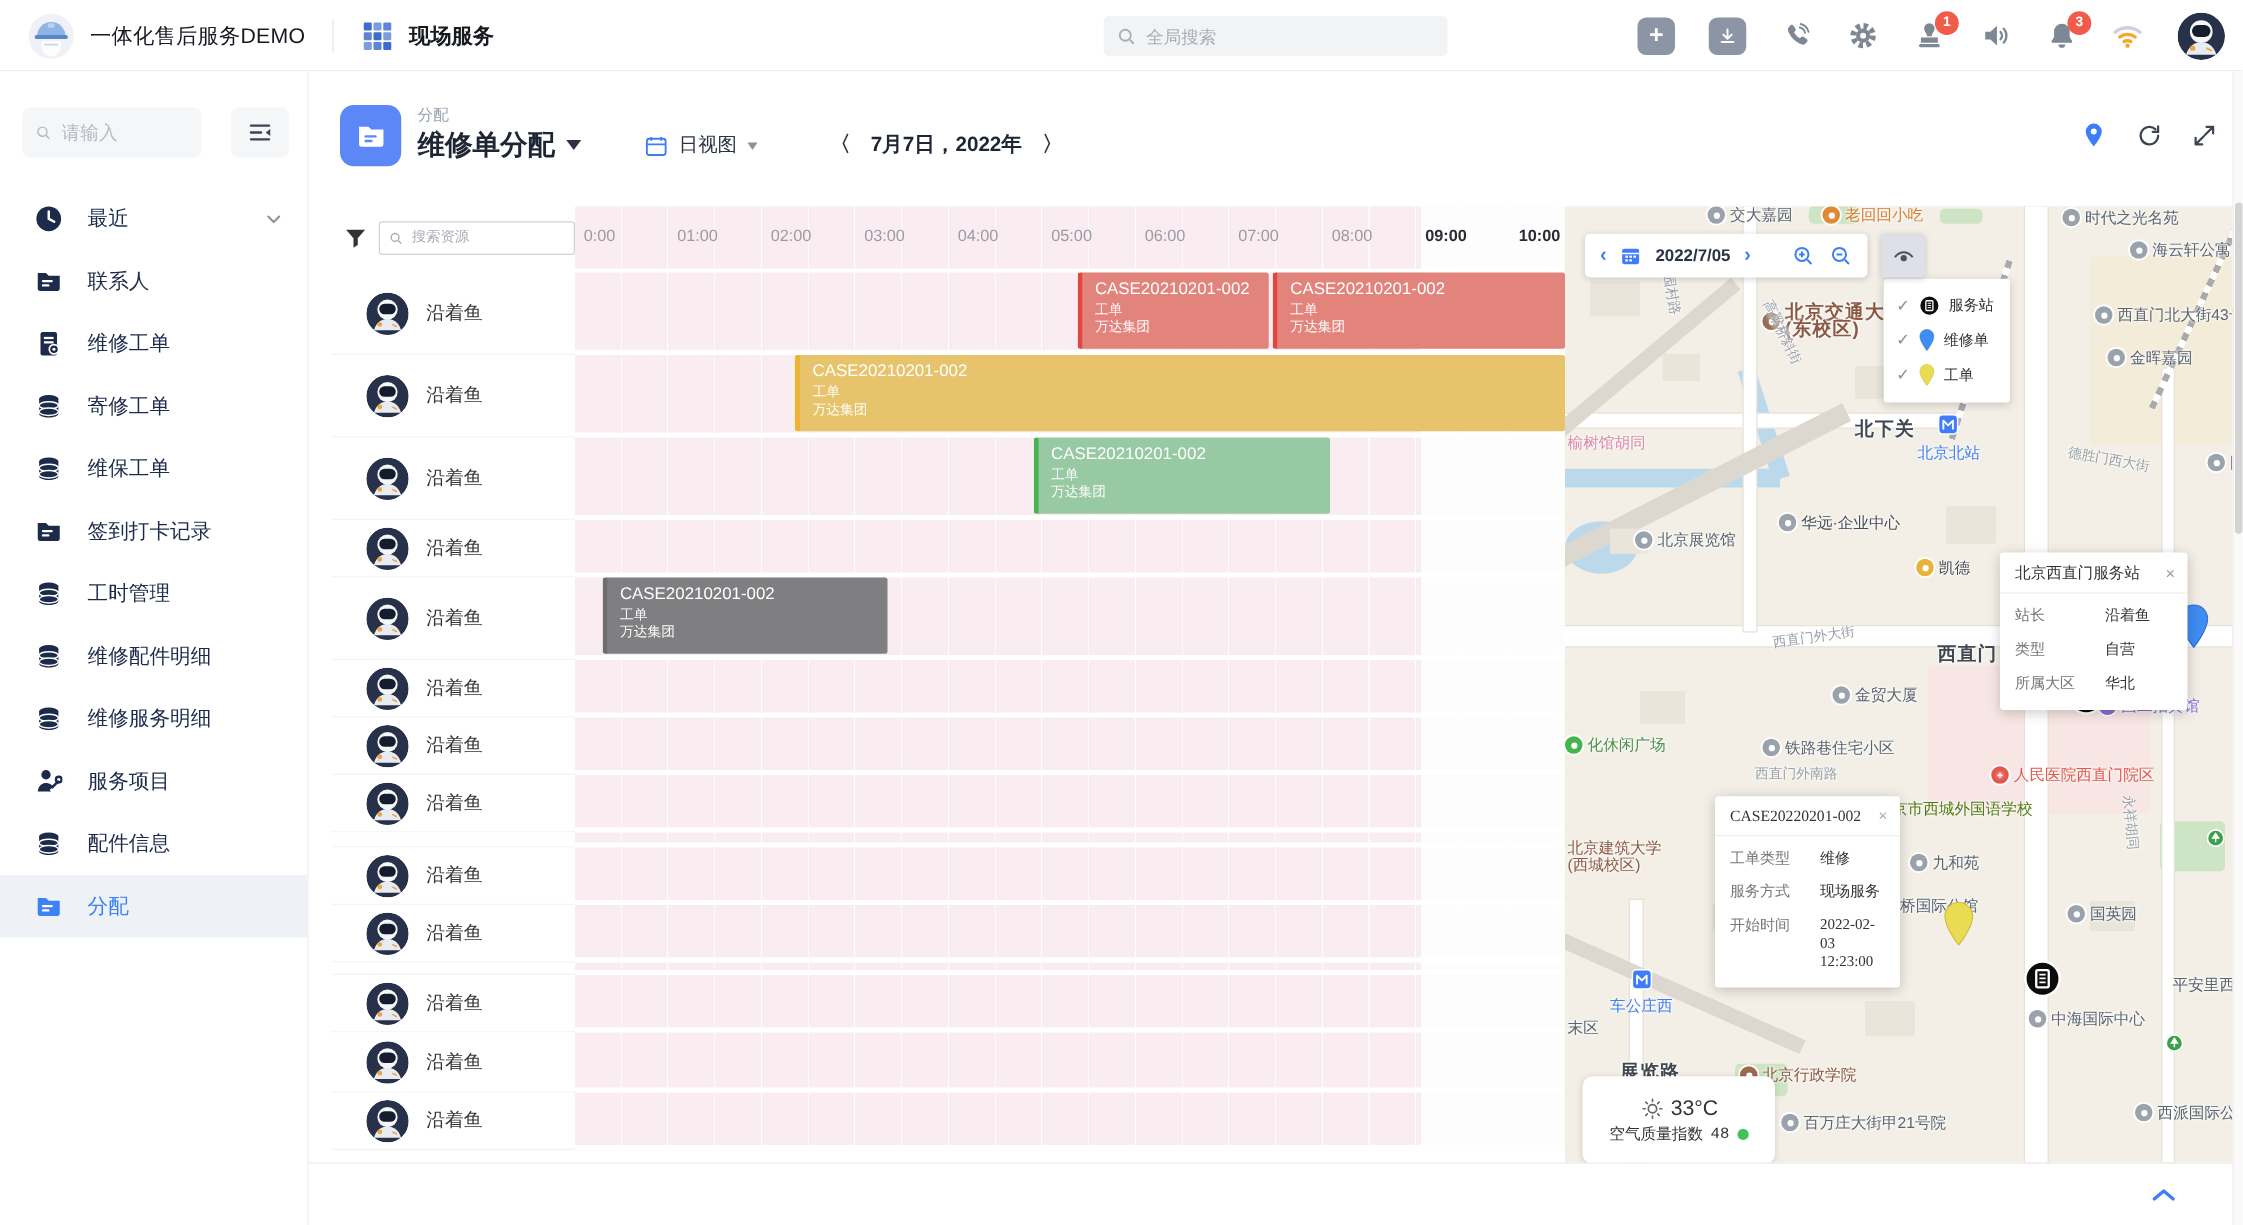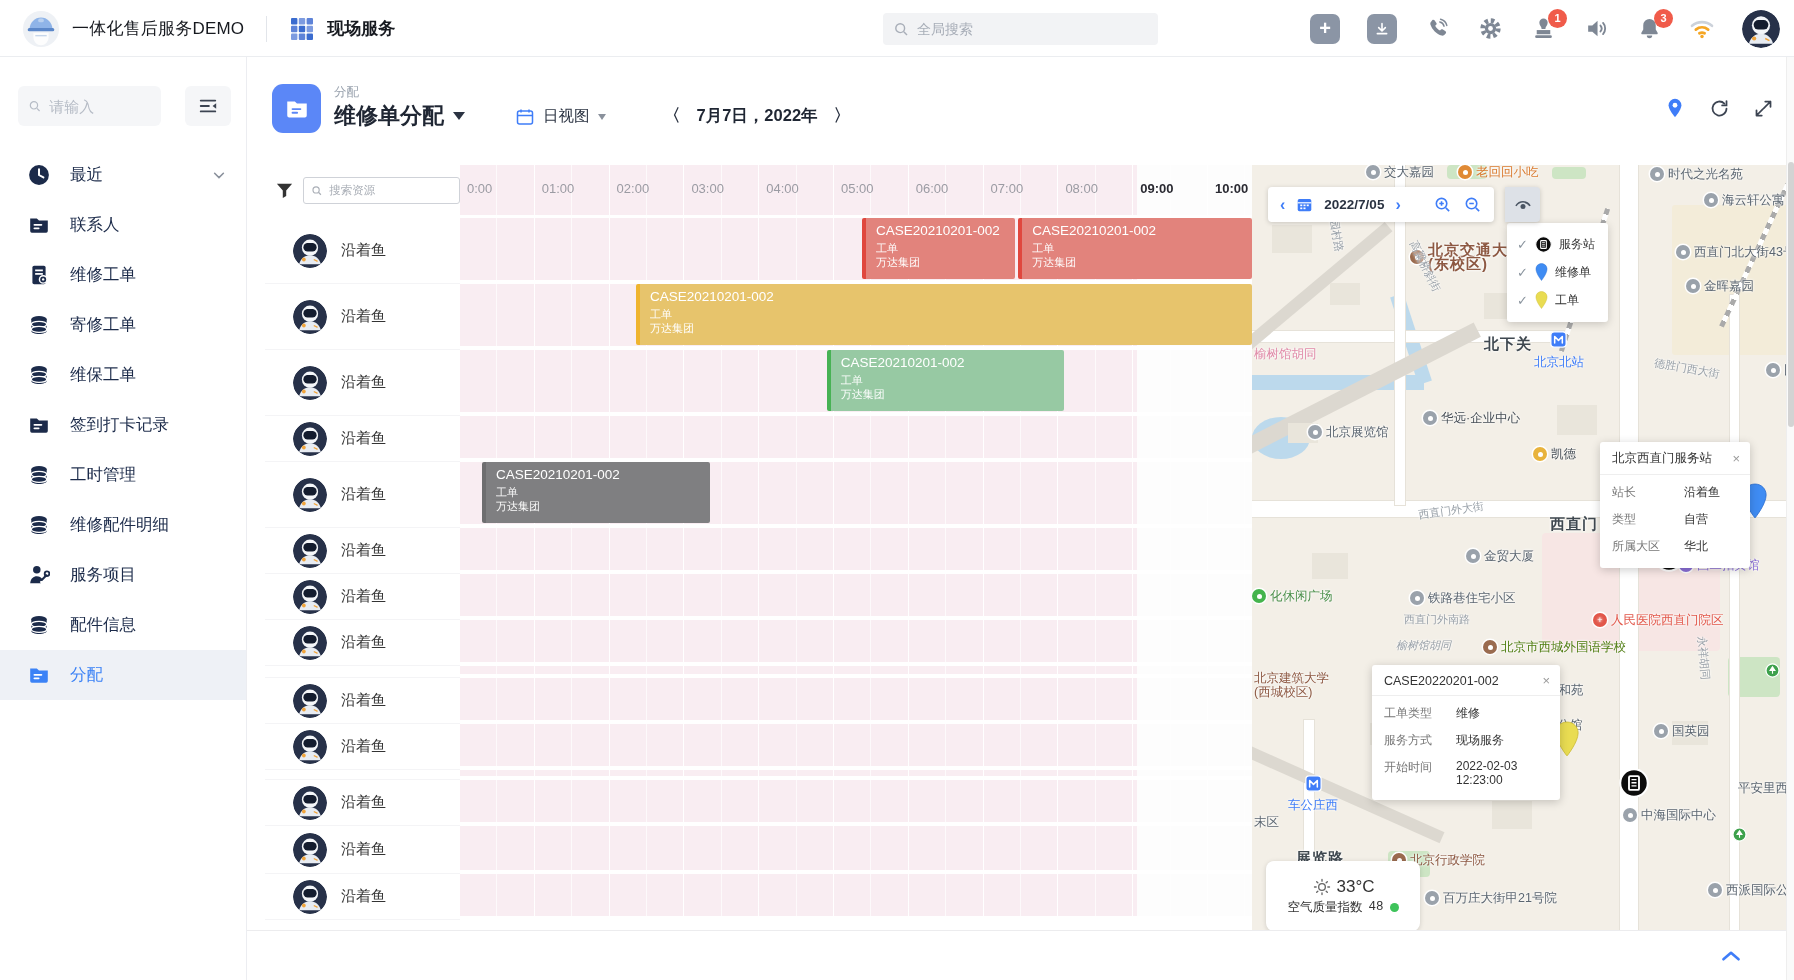--- a/index.html
+++ b/index.html
@@ -374,20 +374,33 @@
             </g>
             <ellipse cx="10" cy="9.4" rx="7" ry="2.7" fill="#1c2b4a" stroke="#fff" stroke-width="1.1"></ellipse>
             <ellipse cx="10" cy="14" rx="7" ry="2.7" fill="#1c2b4a" stroke="#fff" stroke-width="1.1"></ellipse>
           </svg>
         </span>
         <span class="lbl">维修配件明细</span>
       </div>
       <div class="side-item">
         <span class="side-ic">
           <svg viewBox="0 0 20 20" width="22" height="22">
+            <g fill="#1c2b4a">
+              <ellipse cx="10" cy="4.6" rx="7" ry="2.7"></ellipse>
+              <path d="M3 4.6v10.8c0 1.5 3.1 2.7 7 2.7s7-1.2 7-2.7V4.6z"></path>
+            </g>
+            <ellipse cx="10" cy="9.4" rx="7" ry="2.7" fill="#1c2b4a" stroke="#fff" stroke-width="1.1"></ellipse>
+            <ellipse cx="10" cy="14" rx="7" ry="2.7" fill="#1c2b4a" stroke="#fff" stroke-width="1.1"></ellipse>
+          </svg>
+        </span>
+        <span class="lbl">维修服务明细</span>
+      </div>
+      <div class="side-item">
+        <span class="side-ic">
+          <svg viewBox="0 0 20 20" width="22" height="22">
             <circle cx="8" cy="5.3" r="3.4" fill="#1c2b4a"></circle>
             <path d="M2 17.5c.6-4.4 3-6.3 6-6.3 2.2 0 4 .9 5.1 2.7l-2.4 2.4 1 1.2z" fill="#1c2b4a"></path>
             <path d="M12.5 14.5l4.2-4.2" stroke="#1c2b4a" stroke-width="1.9" stroke-linecap="round"></path>
             <circle cx="17.3" cy="8.8" r="2.1" fill="none" stroke="#1c2b4a" stroke-width="1.7"></circle>
           </svg>
         </span>
         <span class="lbl">服务项目</span>
       </div>
       <div class="side-item">
         <span class="side-ic">
@@ -1155,21 +1168,21 @@
           <div class="pp-row">
             <span class="pp-k">类型</span>
             <span class="pp-v">自营</span>
           </div>
           <div class="pp-row">
             <span class="pp-k">所属大区</span>
             <span class="pp-v">华北</span>
           </div>
         </div>
       </div>
-      <div class="popup" style="left: 120px; top: 500px; width: 188px;">
+      <div class="popup" style="left: 120px; top: 472px; width: 148px; font-family: Liberation Serif, serif;">
         <div class="pp-head">
           <span class="pp-title">CASE20220201-002</span>
           <span class="pp-close">×</span>
         </div>
         <div style="padding: 4px 0px 8px;">
           <div class="pp-row">
             <span class="pp-k">工单类型</span>
             <span class="pp-v">维修</span>
           </div>
           <div class="pp-row">

